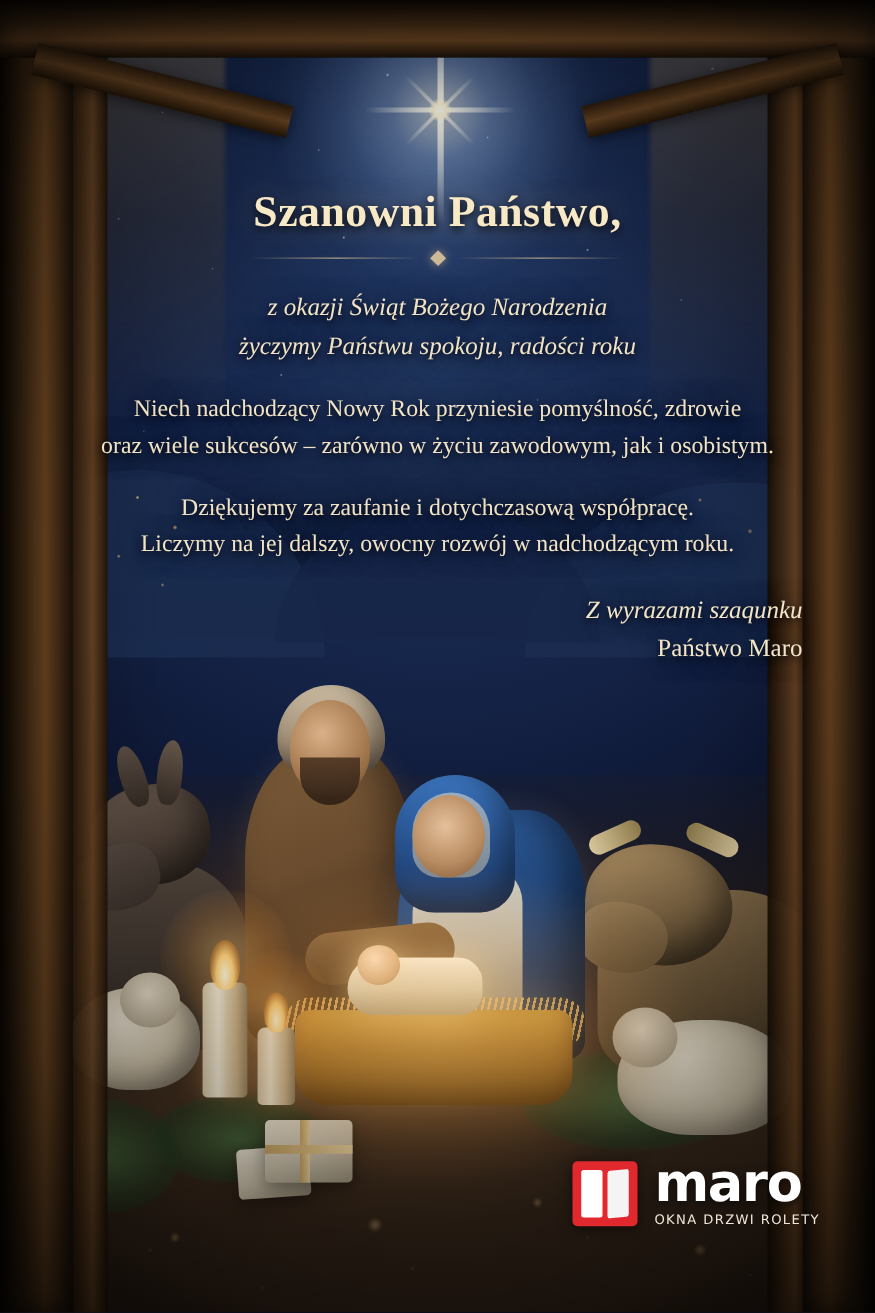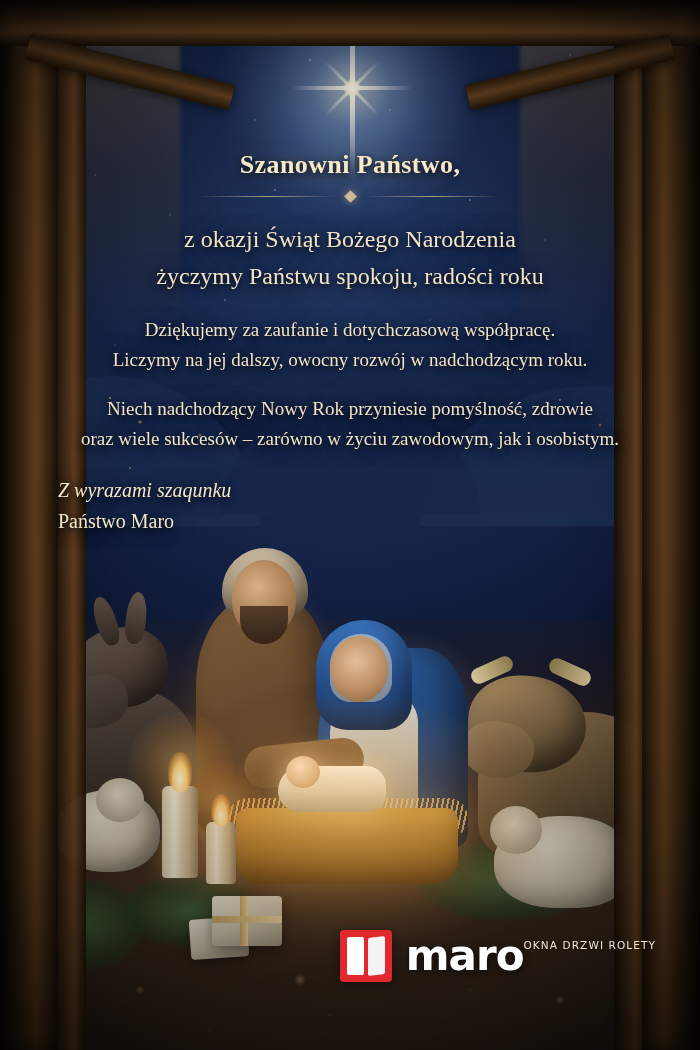--- a/index.html
+++ b/index.html
@@ -441,21 +441,21 @@
     position: absolute;
     left: 58px;
     right: 58px;
     top: 150px;
     text-align: center;
     color: #f3e4c3;
     text-shadow: 0 2px 6px rgba(0,0,0,0.85), 0 0 22px rgba(10,20,45,0.9);
     z-index: 5;
   }
   .greeting {
-    font-size: 26px;
+    font-size: 35px;
     font-weight: bold;
     letter-spacing: 0.4px;
     color: #f7e8c6;
     text-shadow: 0 2px 8px rgba(0,0,0,0.9), 0 0 26px rgba(255,210,140,0.25);
     margin: 0 0 12px 0;
   }
   .divider {
     display: flex;
     align-items: center;
     justify-content: center;
@@ -473,26 +473,26 @@
     background: #e8cfa0;
     transform: rotate(45deg);
     box-shadow: 0 0 8px rgba(255,215,150,0.6);
   }
   .para {
     margin: 0 0 20px 0;
     font-size: 19.5px;
     line-height: 1.55;
     color: #f1e3c6;
   }
-  .para.p1 { font-size: 24px; }
+  .para.p1 { font-size: 20px; font-style: italic; }
   .para.p2 { font-size: 19px; margin-left: -6px; margin-right: -6px; }
   .para.p3 { font-size: 19px; }
   .sign {
     margin-top: 26px;
-    text-align: left;
+    text-align: right;
   }
   .sign .line1 {
     font-size: 20px;
     font-style: italic;
     color: #f3e6c8;
     margin-bottom: 8px;
   }
   .sign .line2 {
     font-size: 20px;
     color: #f3e6c8;
@@ -523,21 +523,21 @@
     border-radius: 2px;
   }
   .logo-mark:after {
     content: "";
     position: absolute;
     right: 7px; top: 7px; width: 17px; height: 38px;
     background: #f4f4f4;
     border-radius: 2px;
     transform: skewY(-6deg);
   }
-  .logo-text { display: flex; flex-direction: row; align-items: flex-start; }
+  .logo-text { display: flex; flex-direction: column; align-items: flex-start; }
   .logo-word {
     font-family: "DejaVu Sans", sans-serif;
     font-size: 42px;
     font-weight: bold;
     color: #ffffff;
     line-height: 0.95;
     letter-spacing: -1px;
     text-shadow: 0 2px 8px rgba(0,0,0,0.6);
   }
   .logo-sub {
@@ -649,28 +649,28 @@
       <span class="line"></span>
       <span class="dot"></span>
       <span class="line"></span>
     </div>
 
     <p class="para p1">
       <span>z okazji Świąt Bożego Narodzenia</span><br>
       <span>życzymy Państwu spokoju, radości roku</span><br>
     </p>
 
+    <p class="para p2">
+      <span>Niech nadchodzący Nowy Rok przyniesie pomyślność, zdrowie</span><br>
+      <span>oraz wiele sukcesów – zarówno w życiu zawodowym, jak i osobistym.</span>
+    </p>
+
     <p class="para p3">
       <span>Dziękujemy za zaufanie i dotychczasową współpracę.</span><br>
       <span>Liczymy na jej dalszy, owocny rozwój w nadchodzącym roku.</span>
-    </p>
-
-    <p class="para p2">
-      <span>Niech nadchodzący Nowy Rok przyniesie pomyślność, zdrowie</span><br>
-      <span>oraz wiele sukcesów – zarówno w życiu zawodowym, jak i osobistym.</span>
     </p>
 
     <div class="sign">
       <div class="line1">Z wyrazami szaqunku</div>
       <div class="line2">Państwo Maro</div>
     </div>
   </div>
 
   <div class="logo">
     <div class="logo-mark"></div>

